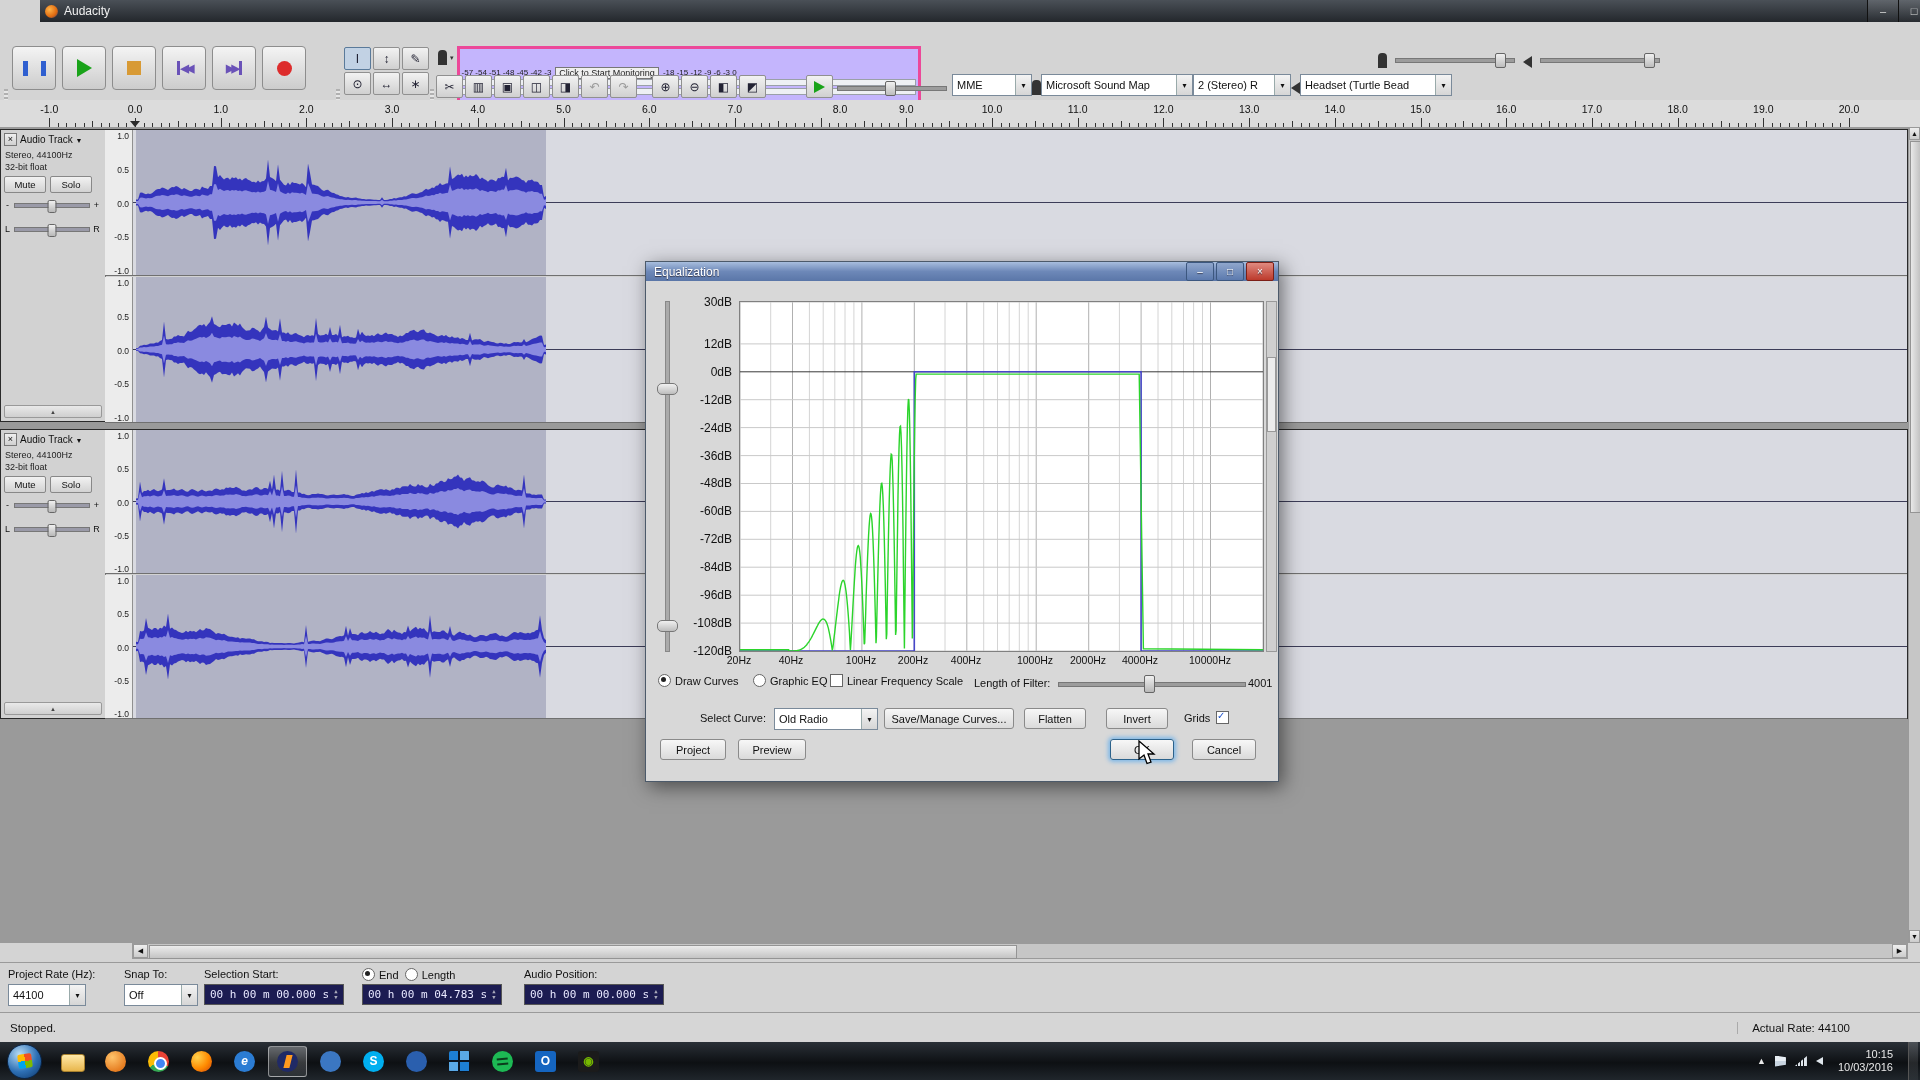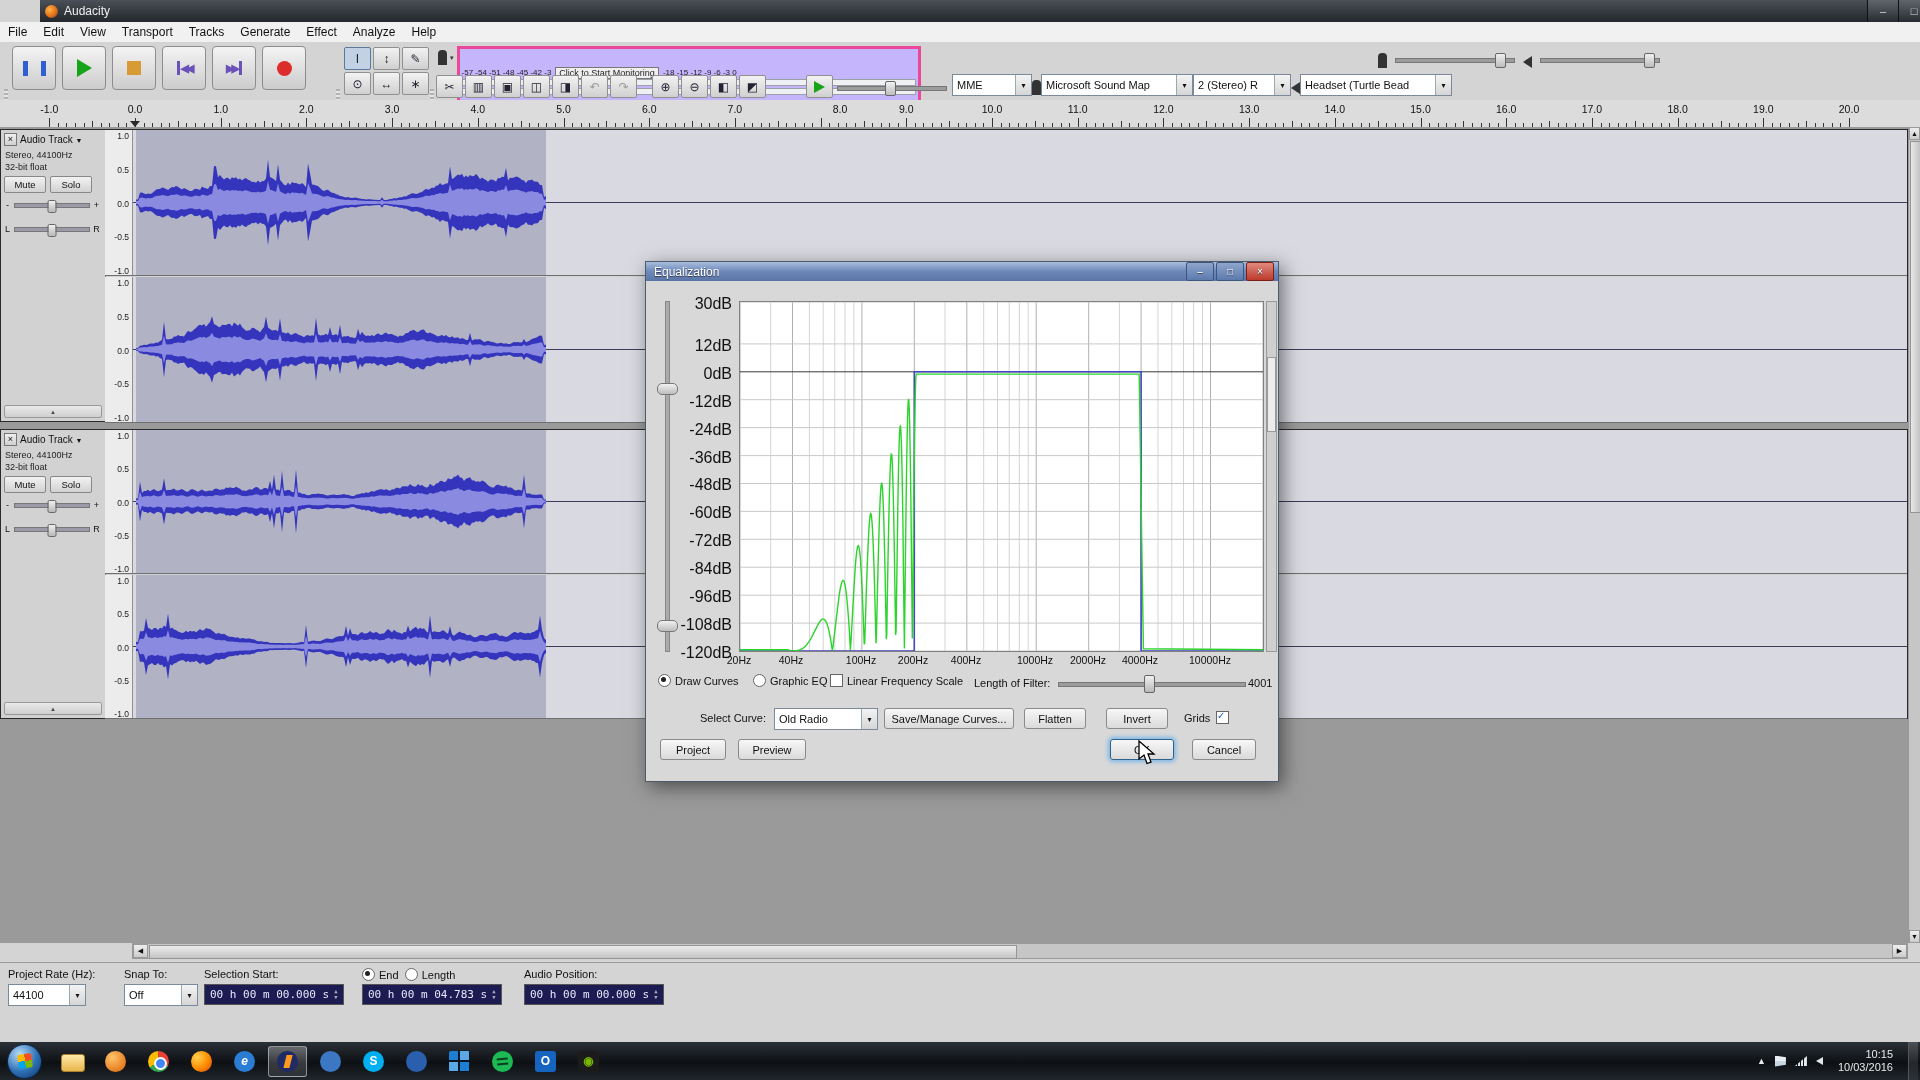--- a/index.html
+++ b/index.html
@@ -162,21 +162,21 @@
   .eqdlg{position:absolute;left:645px;top:261px;width:632px;height:519px;background:#d8d8d8;
     border:1px solid #4c5a6a;box-shadow:4px 5px 18px rgba(0,0,0,.5);z-index:50;}
   .eqtitle{position:absolute;left:0;top:0;right:0;height:19px;display:flex;align-items:center;
     background:linear-gradient(#a8bede,#6d88b8 50%,#5a76a8);color:#fff;font-size:12px;text-shadow:0 1px 1px #334;}
   .eqtitle .tt{margin-left:8px;}
   .dlgbtns{margin-left:auto;display:flex;gap:2px;margin-right:4px;}
   .dbtn{width:26px;height:17px;display:flex;align-items:center;justify-content:center;font-size:10px;color:#fff;
     background:linear-gradient(#8fa6cc,#5c7aae);border:1px solid #3c577f;border-radius:2px;}
   .dbtn.close{background:linear-gradient(#e08a80,#bc3a2c);border-color:#7c1f16;}
   .eqgraph{position:absolute;left:93px;top:39px;width:523px;height:349px;background:#fff;border:1px solid #808080;}
-  .dblabels{position:absolute;left:30px;top:39px;width:58px;height:349px;font-size:16px;}
+  .dblabels{position:absolute;left:30px;top:39px;width:58px;height:349px;font-size:12px;}
   .dblabels span{position:absolute;right:2px;}
   .freqlabels{position:absolute;left:93px;top:392px;width:523px;height:14px;font-size:10.5px;}
   .freqlabels span{position:absolute;transform:translateX(-50%);}
   .eqvtrack{position:absolute;left:19px;top:39px;width:3px;height:349px;background:#aaa;border:1px solid #888;}
   .vthumb{position:absolute;left:11px;width:19px;height:10px;background:linear-gradient(#f0f0f0,#bdbdbd);border:1px solid #777;border-radius:5px;}
   .eqrsb{position:absolute;left:620px;top:39px;width:9px;height:349px;background:#cfcfcf;border:1px solid #9a9a9a;}
   .eqrsb .rt{position:absolute;left:0;top:55px;width:100%;height:75px;background:#ececec;border:1px solid #999;box-sizing:border-box;}
   .eqrow{position:absolute;left:8px;right:8px;height:20px;font-size:11px;}
   .eqrow>*{position:absolute;white-space:nowrap;}
   .btn{display:inline-flex;align-items:center;justify-content:center;height:21px;font-size:11px;
@@ -195,31 +195,20 @@
   <div class="titlebar">
     <span class="appico"></span>
     <span>Audacity</span>
     <span class="winbtns">
       <span class="wbtn">–</span>
       <span class="wbtn">□</span>
       <span class="wbtn close">×</span>
     </span>
   </div>
 
-  <div class="menubar" id="menubar">
-      <span class="mitem">File</span>
-      <span class="mitem">Edit</span>
-      <span class="mitem">View</span>
-      <span class="mitem">Transport</span>
-      <span class="mitem">Tracks</span>
-      <span class="mitem">Generate</span>
-      <span class="mitem">Effect</span>
-      <span class="mitem">Analyze</span>
-      <span class="mitem">Help</span>
-    </div>
 
   <div class="toolband">
     <span class="grip" style="left:4px"></span>
     <span class="grip" style="left:336px"></span>
     <span class="grip" style="left:430px"></span>
   </div>
   <div class="transport" id="transport">
       <span class="tpb">
         <span class="sh-pause-icon"></span>
       </span>
@@ -779,20 +768,24 @@
     <span class="sctrl" style="left:524px">
       <span class="timebox">
           <span>00 h 00 m 00.000 s</span>
           <span class="spin">
             <span>▲</span>
             <span>▼</span>
           </span>
         </span></span>
   </div>
 
+  <div class="statusbar">
+    <span class="sl">Stopped.</span>
+    <span class="sr">Actual Rate: 44100</span>
+  </div>
 
   <div class="taskbar">
     <span class="storb">
         <span class="orbflag"></span>
       </span>
     <span class="tbicons" id="tbicons">
         <span class="tbic">
           <span class="appic ic-windows-explorer"></span>
         </span>
         <span class="tbic">

